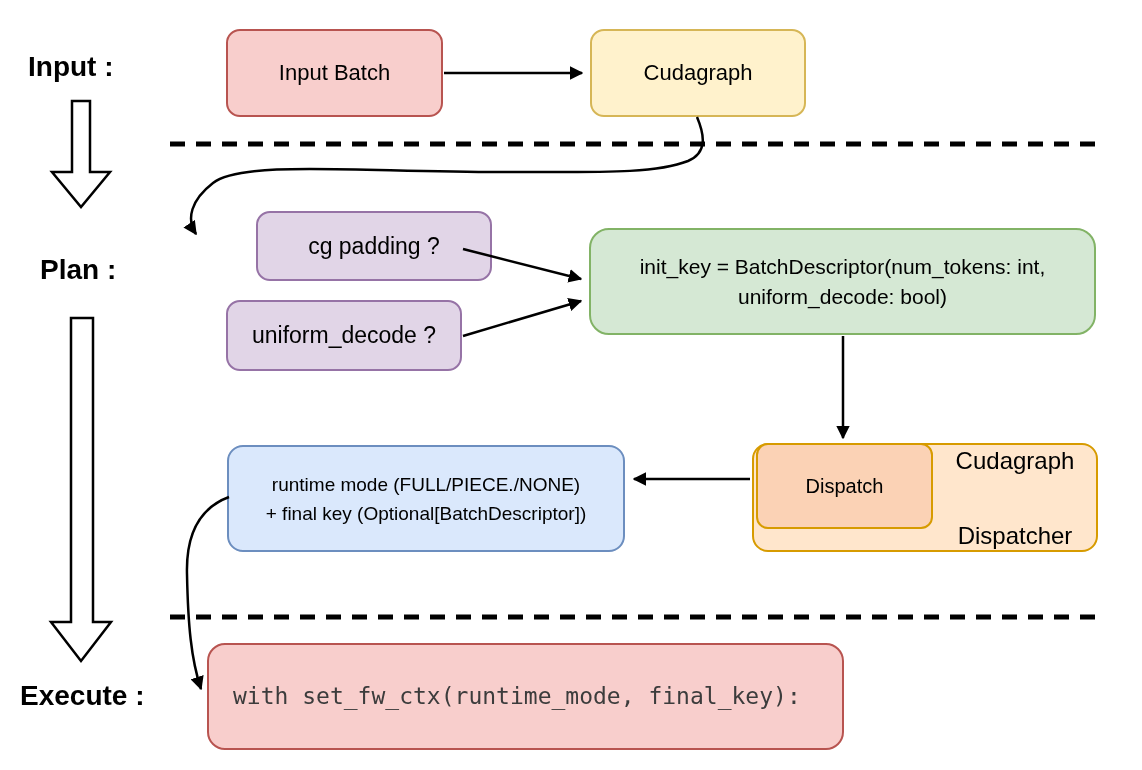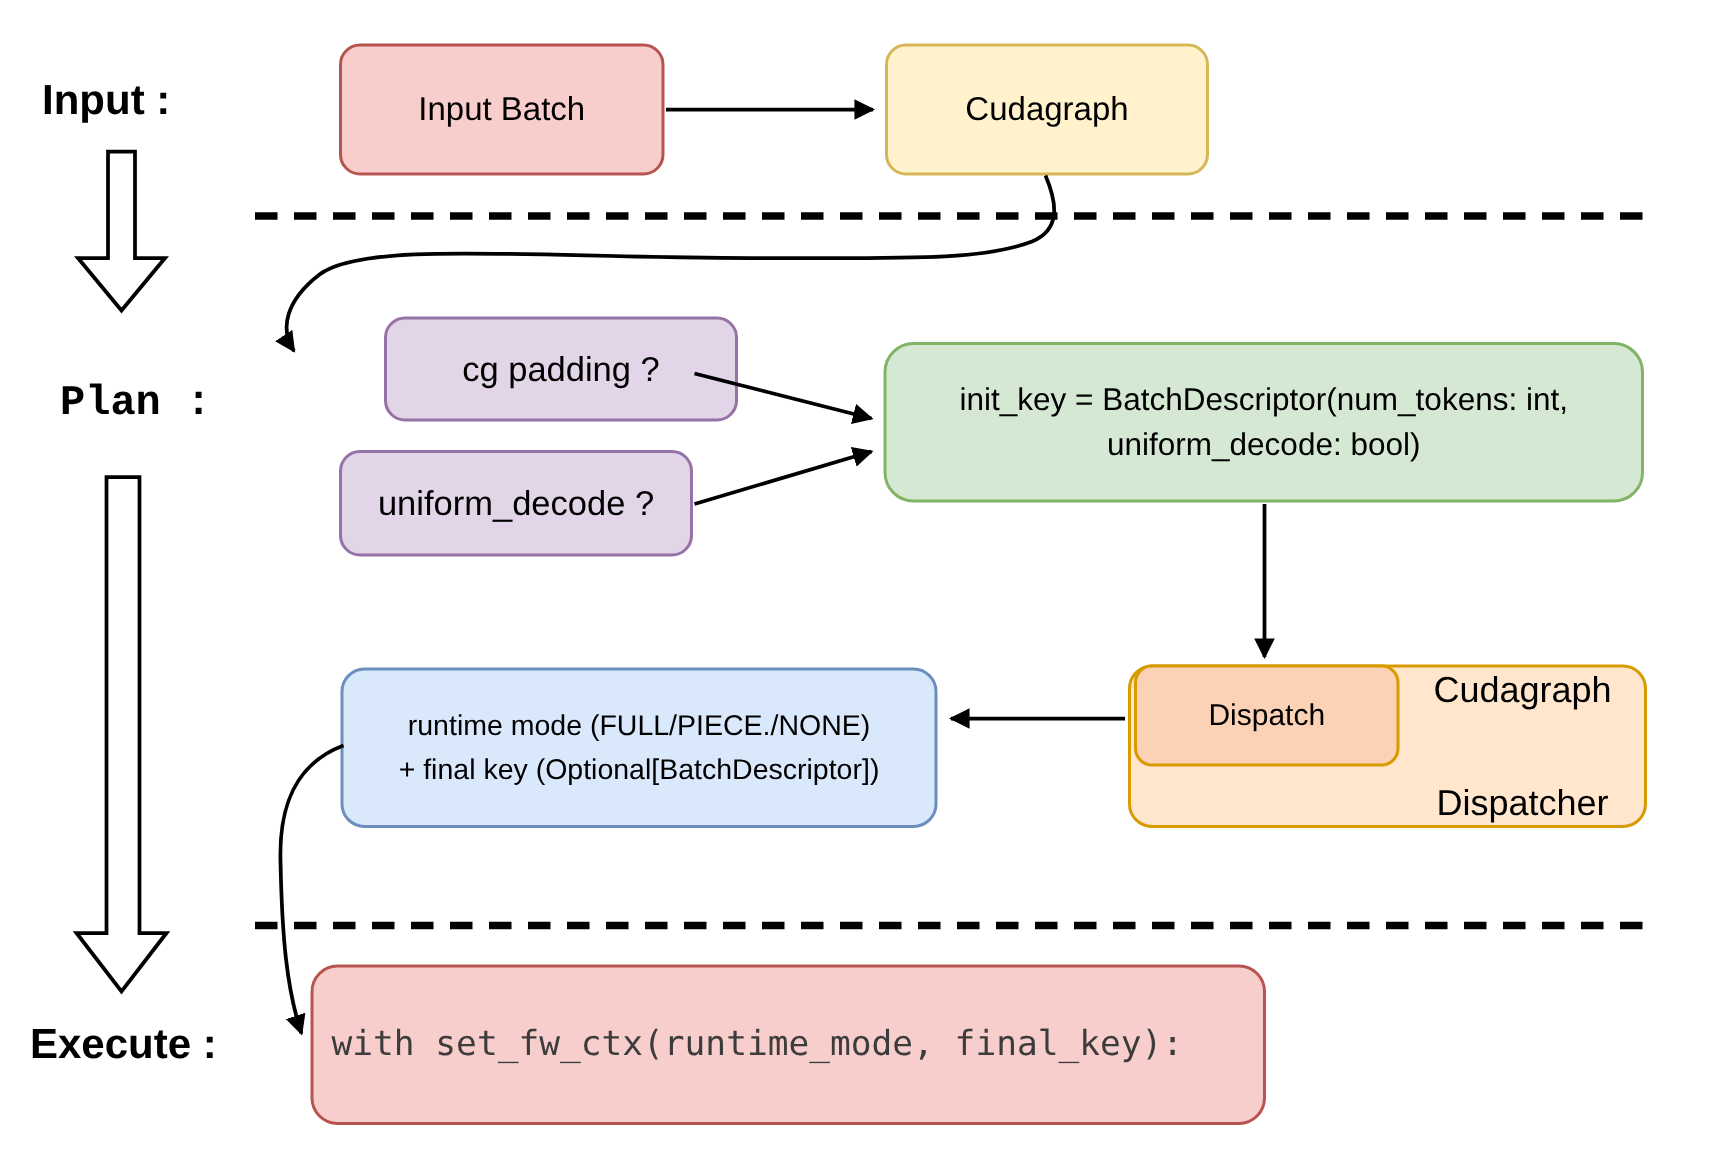--- a/index.html
+++ b/index.html
@@ -25,32 +25,32 @@
   .n-purple{left:226px;width:236px;border-radius:14px;
     background:var(--purple-fill);border-color:var(--purple-stroke);font-size:23px;}
   .n-cg{top:211px;height:70px;margin-left:30px;}
   .n-ud{top:300px;height:71px;}
   .n-init-key{left:589px;top:228px;width:507px;height:107px;border-radius:20px;
     background:var(--green-fill);border-color:var(--green-stroke);font-size:21px;line-height:30px;}
   .n-cudagraph{left:752px;top:443px;width:346px;height:109px;border-radius:16px;
     background:var(--orange-fill);border-color:var(--orange-stroke);}
   .cudagraph-text{position:absolute;left:181px;top:0;width:160px;height:105px;display:flex;
     flex-direction:column;align-items:center;justify-content:center;font-size:24px;line-height:31px;gap:44px;}
-  .n-dispatch{left:756px;top:443px;width:177px;height:68px;border-radius:12px;
+  .n-dispatch{left:756px;top:443px;width:177px;height:86px;border-radius:12px;
     background:var(--peach-fill);border-color:var(--orange-stroke);font-size:20px;}
   .n-runtime{left:227px;top:445px;width:398px;height:107px;border-radius:16px;
     background:var(--blue-fill);border-color:var(--blue-stroke);font-size:19px;line-height:29px;}
   .n-code{left:207px;top:643px;width:637px;height:107px;border-radius:18px;
     background:var(--pink-fill);border-color:var(--pink-stroke);
-    align-items:flex-start;padding-left:12px;
+    align-items:flex-start;padding-left:24px;
     font-family:"DejaVu Sans Mono","Liberation Mono",monospace;
     font-size:23px;line-height:33px;color:var(--code-text,#3c3c3c);text-align:left;}
   .pre{white-space:pre;}
   .l-input{left:28px;top:39px;}
-  .l-plan{left:40px;top:242px;font-family:Liberation Mono, monospace;}
+  .l-plan{left:40px;top:242px;}
   .l-execute{left:20px;top:668px;}
 </style>
 </head>
 <body>
 
 <div class="canvas">
 
   <div class="stage-label l-input">Input :</div>
   <div class="stage-label l-plan">Plan :</div>
   <div class="stage-label l-execute">Execute :</div>

